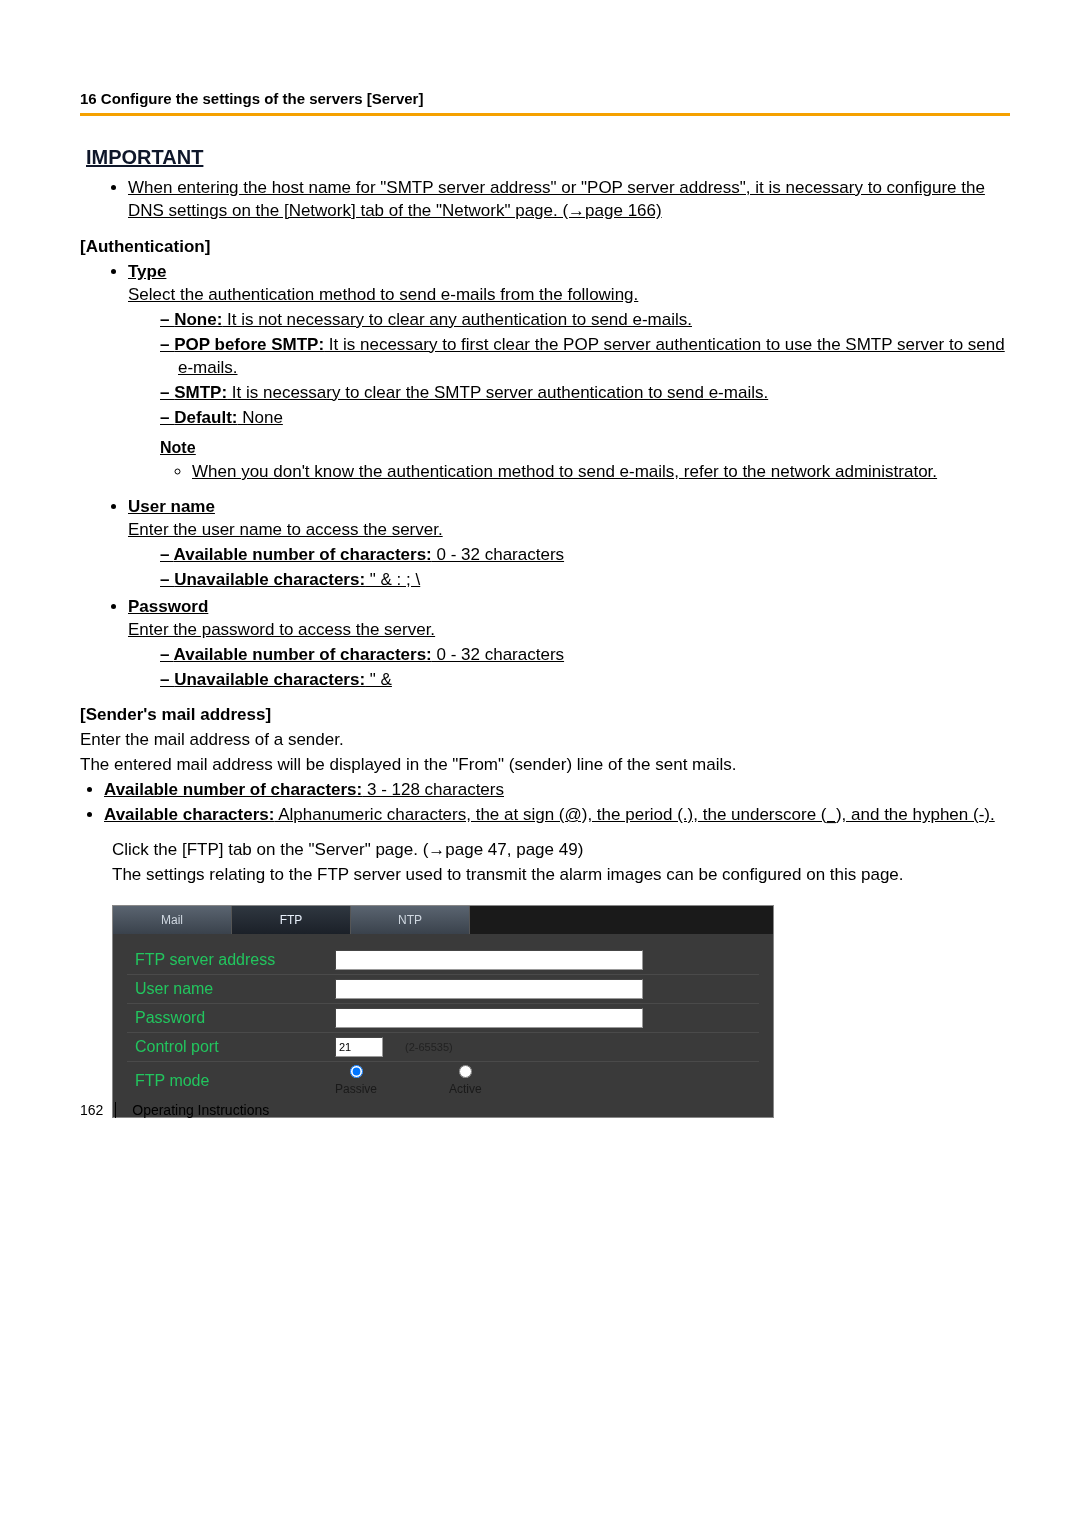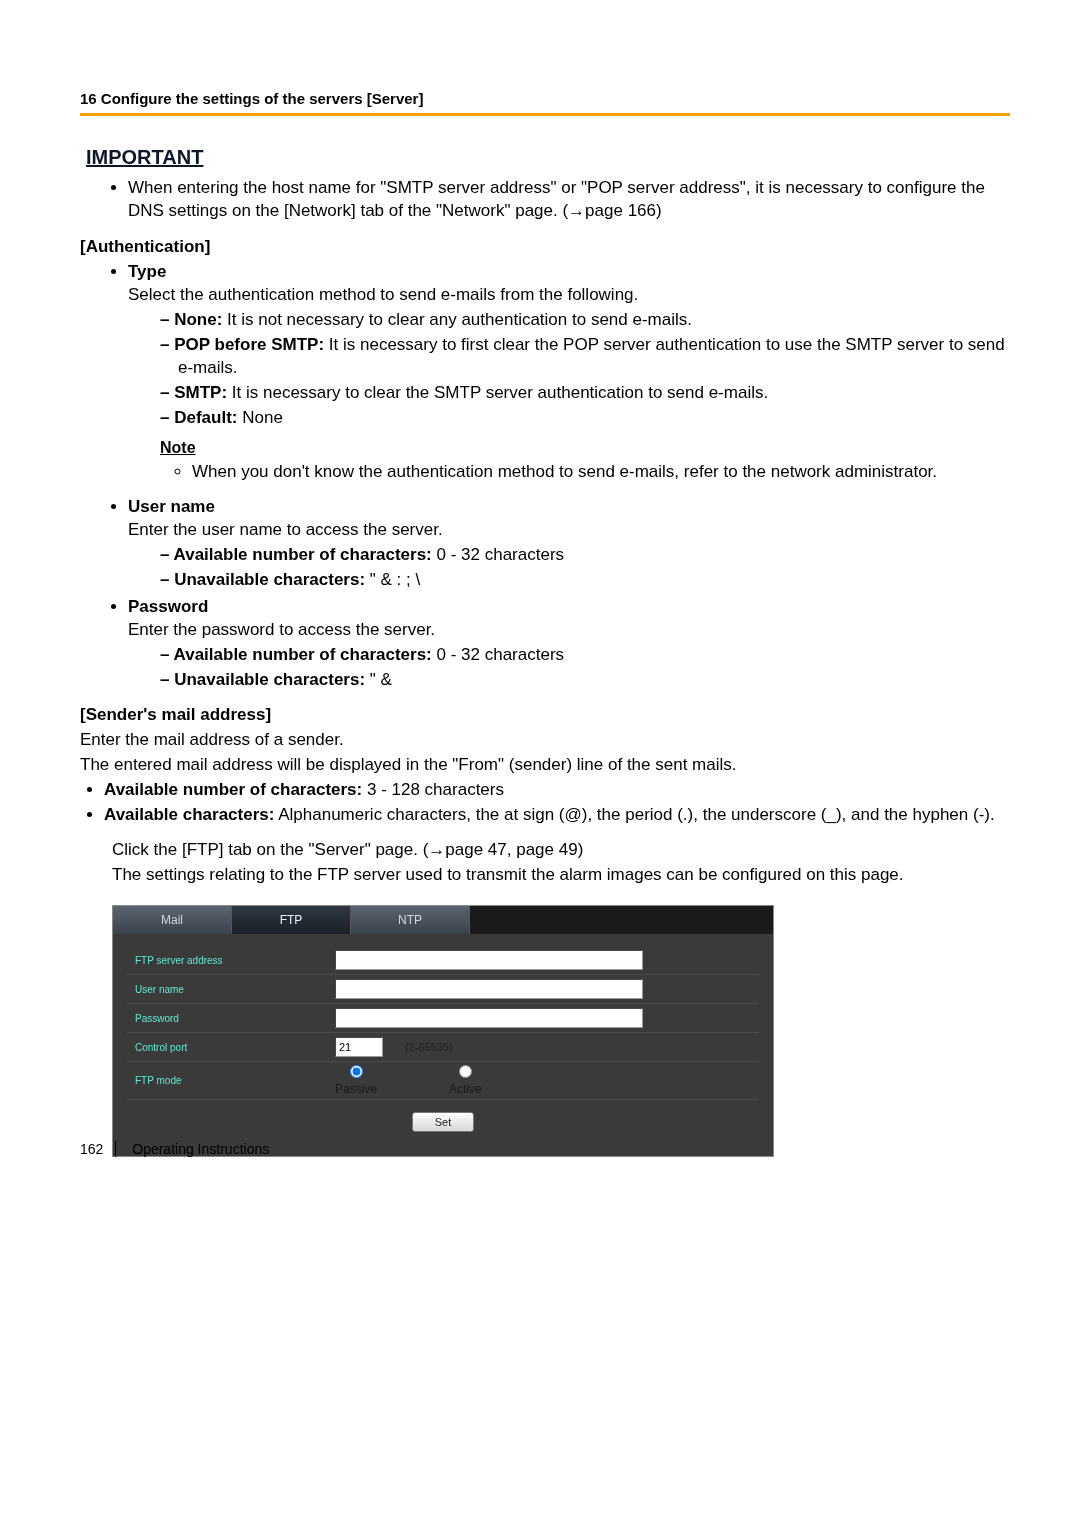--- a/index.html
+++ b/index.html
@@ -36,20 +36,21 @@
     padding-left: 6px;
   }
   ul.bullet {
     margin: 0 0 12px 0;
     padding-left: 48px;
     font-size: 17px;
     line-height: 1.35;
   }
   ul.bullet > li {
     margin-bottom: 2px;
+    text-decoration: underline;
   }
   ul.dash {
     list-style: none;
     margin: 2px 0 4px 0;
     padding-left: 32px;
   }
   ul.dash > li::before {
     content: "– ";
     font-weight: bold;
   }
@@ -121,22 +122,22 @@
     display: flex;
     align-items: center;
     min-height: 28px;
     border-bottom: 1px solid #4a4a4a;
   }
   .form-row:last-of-type {
     border-bottom: 0;
   }
   .form-label {
     width: 200px;
-    color: #5eead4;
-    font-size: 10px;
+    color: #22c55e;
+    font-size: 16px;
     padding: 4px 0 4px 8px;
   }
   .form-control {
     flex: 1;
     padding: 3px 0;
     display: flex;
     align-items: center;
     gap: 22px;
     color: #222;
   }
@@ -285,23 +286,20 @@
           <label class="radio-wrap">
             <input type="radio" name="ftpmode" checked="" style="">
             <span>Passive</span>
           </label>
           <label class="radio-wrap" style="margin-left:50px;">
             <input type="radio" name="ftpmode" style="">
             <span>Active</span>
           </label>
         </div>
       </div>
-      <div class="set-row">
-        <button class="set-btn">Set</button>
-      </div>
     </div>
   </div>
 
   <div class="footer">
     <span class="page-num">162</span>
     <span>Operating Instructions</span>
   </div>
 </div>
 
 </body></html>

